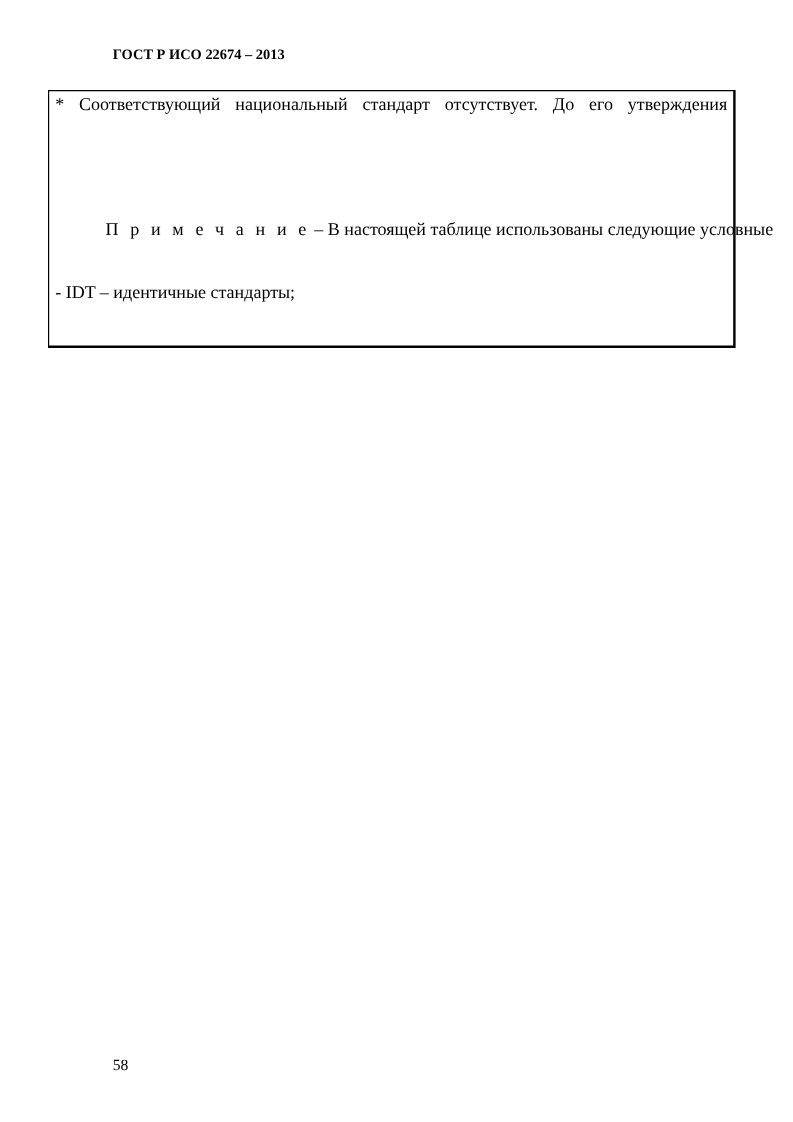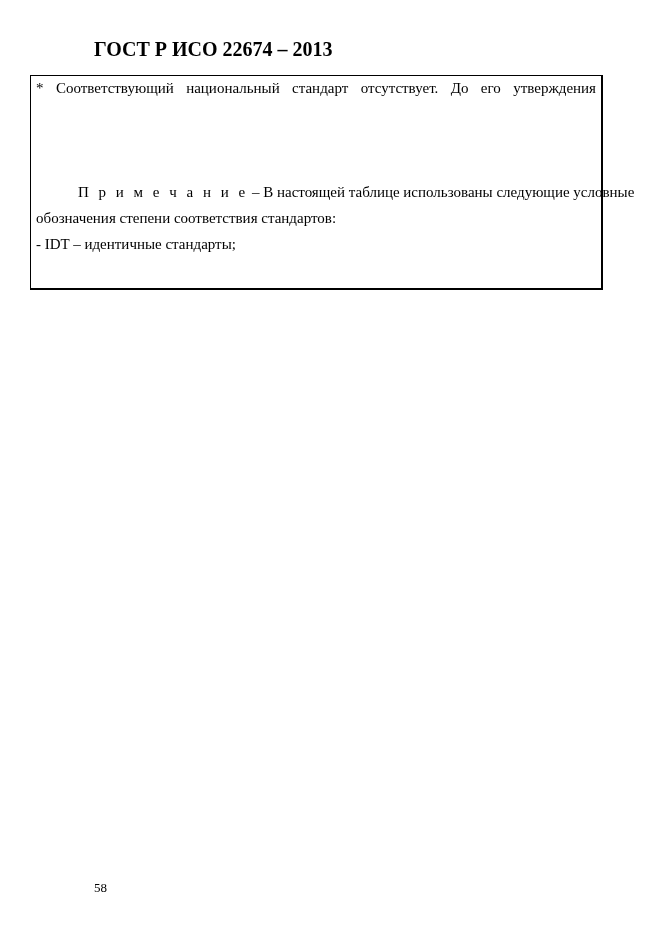--- a/index.html
+++ b/index.html
@@ -1,31 +1,30 @@
 <!DOCTYPE html>
 <html><head>
 <meta charset="utf-8">
 <style>
   html, body { margin: 0; padding: 0; background: #ffffff; }
   body { width: 661px; height: 935px; position: relative; overflow: hidden;
          font-family: "Liberation Serif", "DejaVu Serif", serif; color: #000; }
-  .header { position: absolute; left: 94px; top: 38px; font-size: 20px; font-weight: bold; letter-spacing: 0px; }
-  .box { position: absolute; left: 30px; top: 75px; width: 570px; height: 212px;
+  .header { position: absolute; left: 94px; top: 38px; font-size: 12px; font-weight: bold; letter-spacing: 0px; }
+  .box { position: absolute; left: 40px; top: 75px; width: 570px; height: 212px;
          border-top: 1px solid #000; border-left: 1px solid #000;
          border-right: 2px solid #000; border-bottom: 2px solid #000; }
   .line { position: absolute; left: 5px; right: 5px; font-size: 15px; line-height: 17px; white-space: nowrap; }
   .justify { text-align: justify; text-align-last: justify; }
   .spaced { letter-spacing: 3px; margin-top: 32px; }
   .page-num { position: absolute; left: 94px; top: 880px; font-size: 13px; }
 </style>
 </head>
 <body>
 
 <div class="header">ГОСТ Р ИСО 22674 – 2013</div>
 
 <div class="box">
   <div class="line justify" style="top:4px;">* Соответствующий национальный стандарт отсутствует. До его утверждения</div>
   <div class="line justify" style="top:108px; left:47px;"><span class="spaced">П р и м е ч а н и е</span><span> – В настоящей таблице использованы следующие условные</span></div>
-  <div class="line" style="top:134px;">обозначения степени соответствия стандартов:</div>
   <div class="line" style="top:160px;">- IDT – идентичные стандарты;</div>
 </div>
 
 <div class="page-num">58</div>
 
 </body></html>

